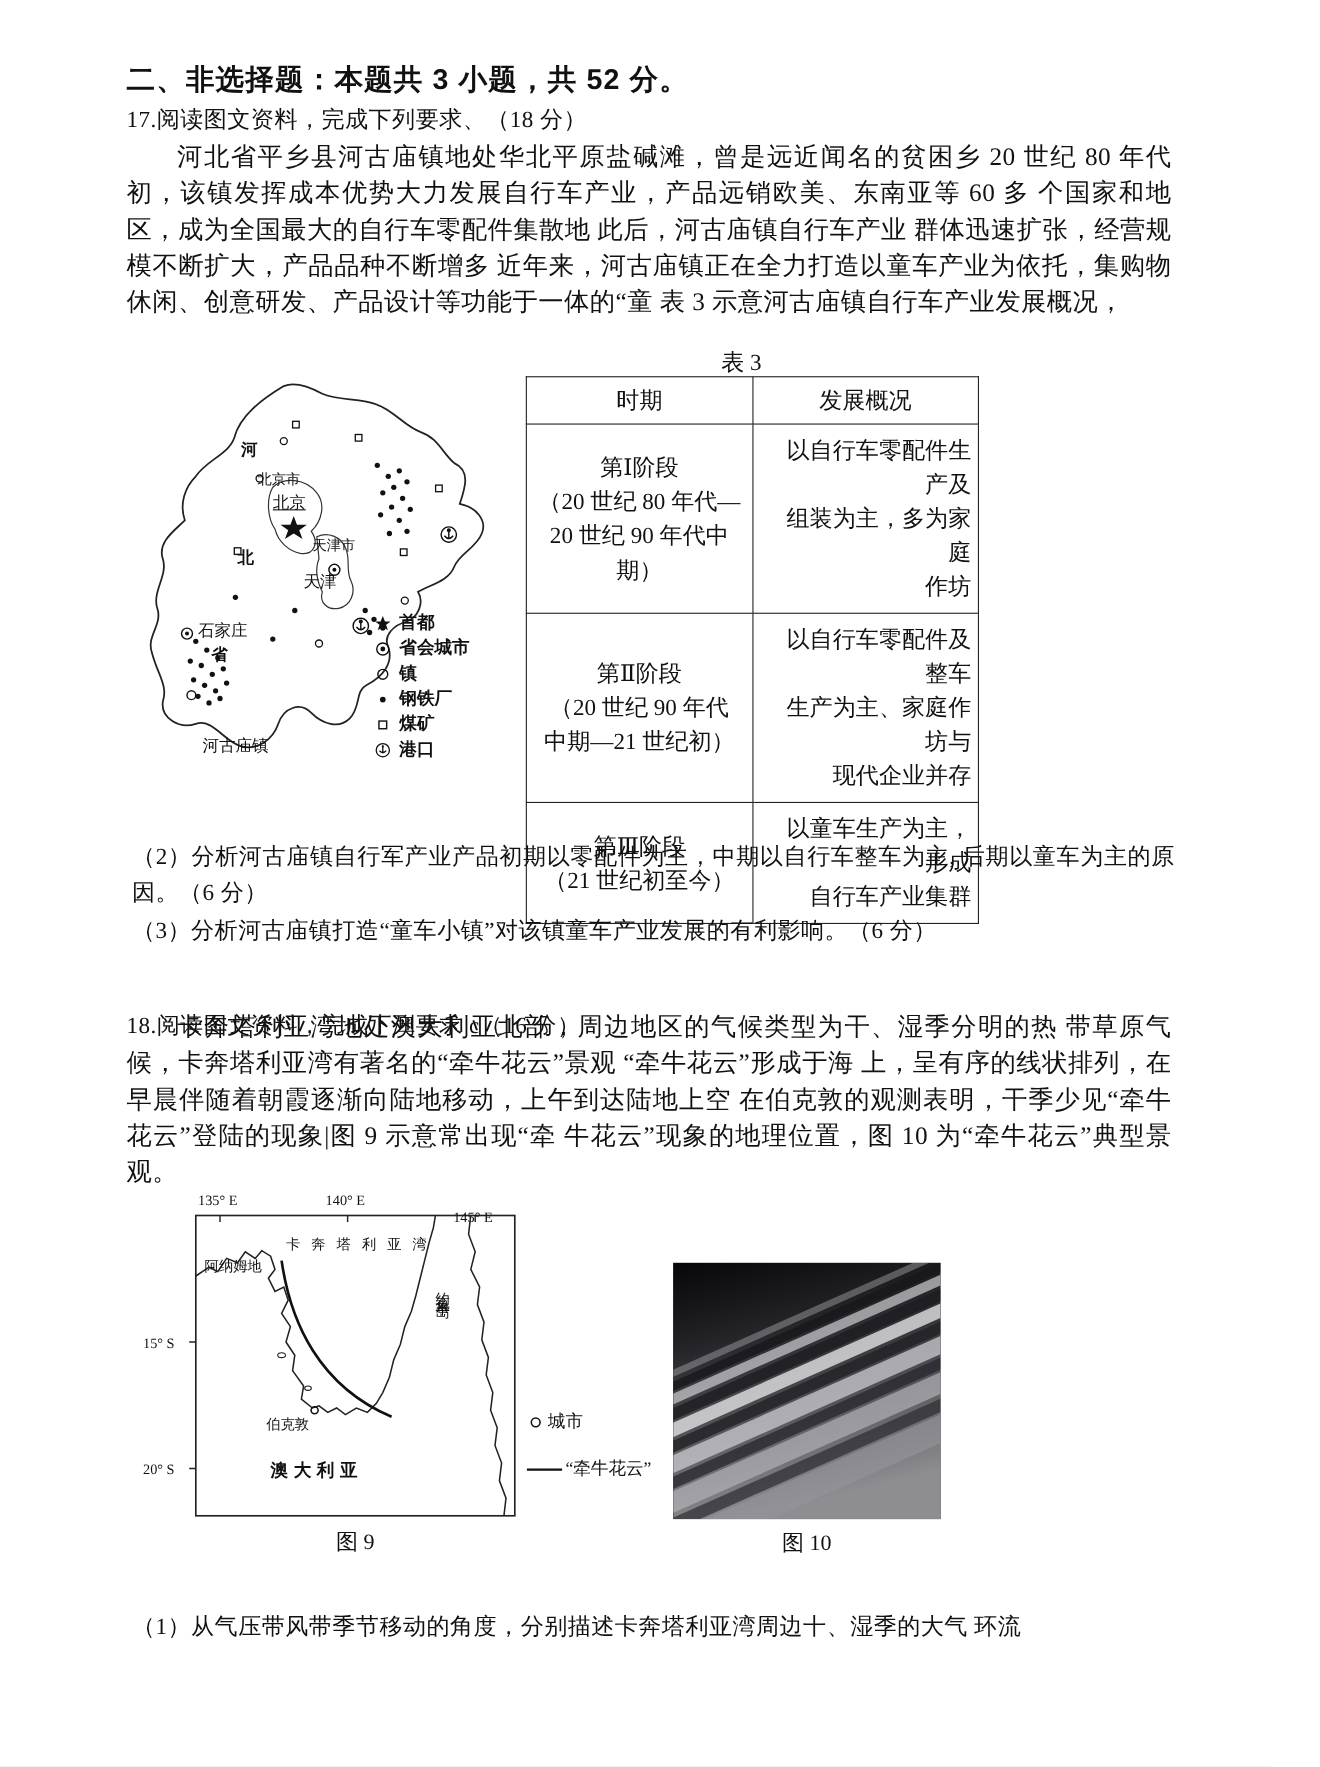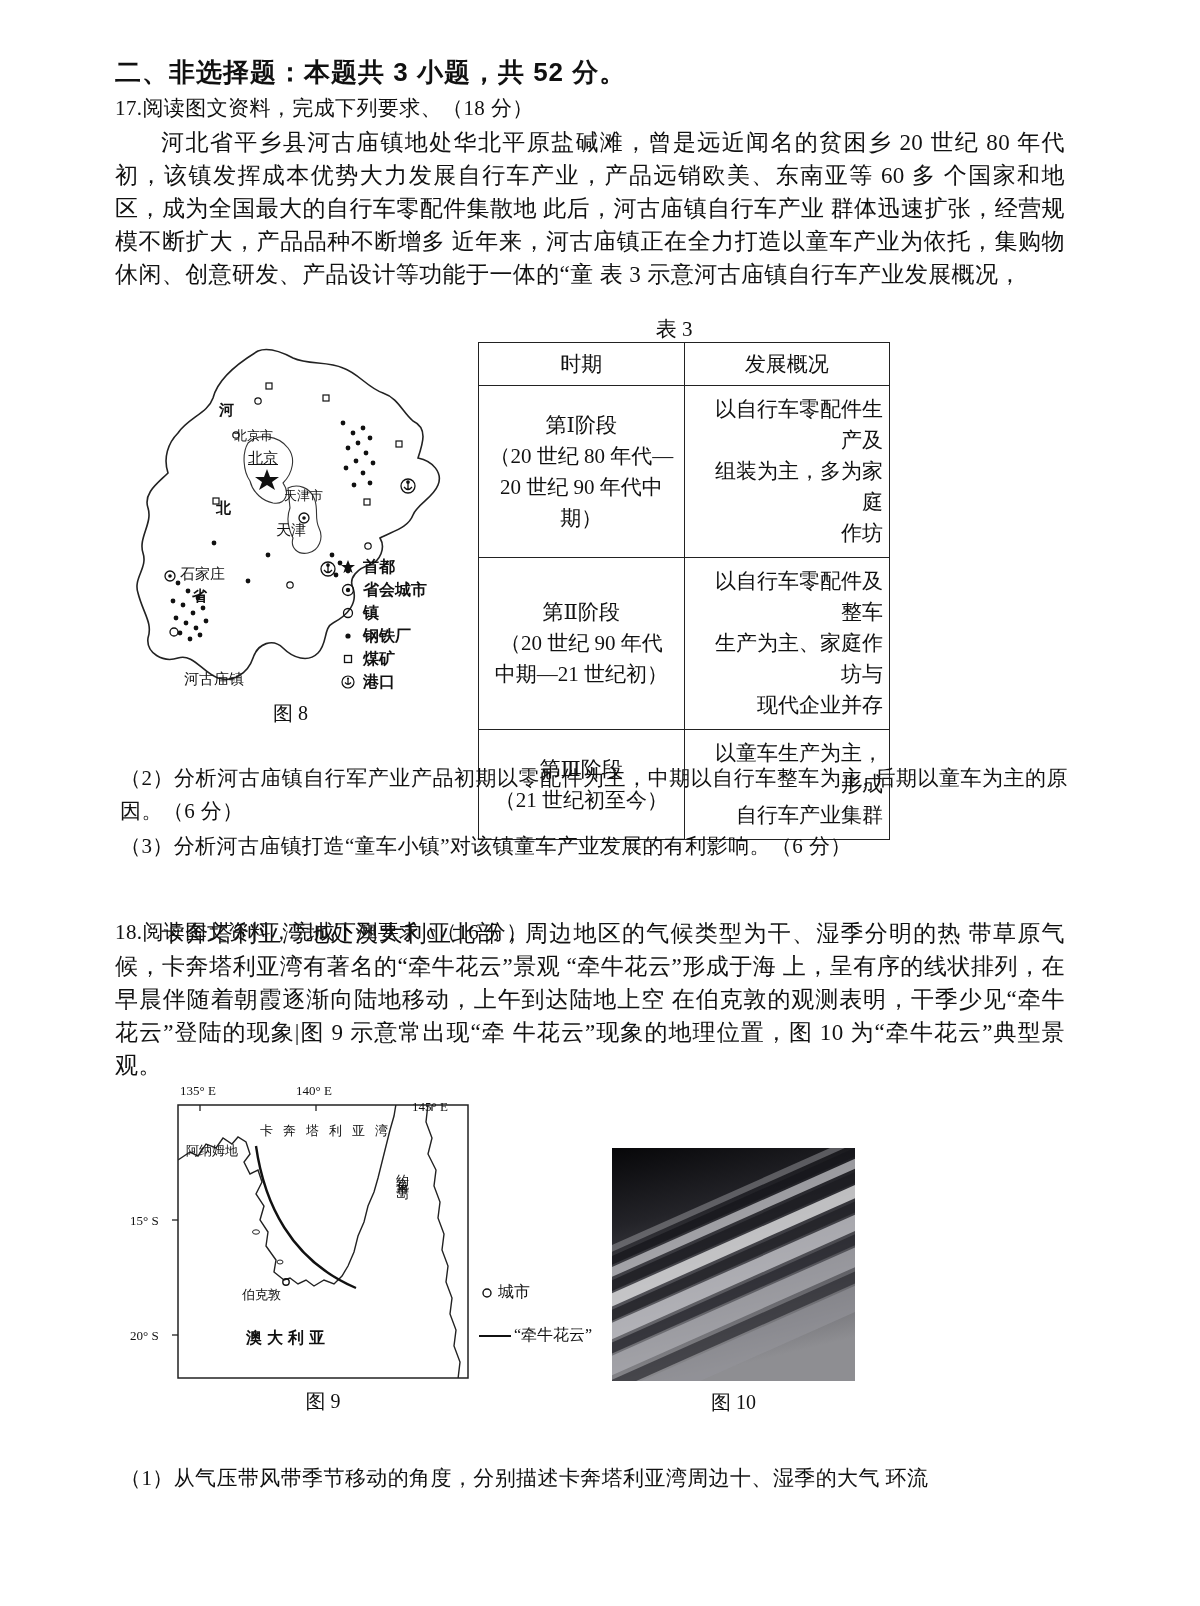--- a/index.html
+++ b/index.html
@@ -212,21 +212,20 @@
       <div class="lg-row">
         <svg class="lg-ic" viewBox="0 0 16 16">
             <circle cx="8" cy="8" r="6" fill="none" stroke="#111" stroke-width="1.2"></circle>
             <path d="M8,4 L8,11 M5,8.5 Q8,12 11,8.5" fill="none" stroke="#111" stroke-width="1.2"></path>
             <circle cx="8" cy="4.5" r="1" fill="#111"></circle>
           </svg>
         <span>港口</span>
       </div>
     </div>
   </div>
-  <div class="abs figcap" style="left:118px;top:700px;width:345px;">图 8</div>
 
   <div class="abs qline" style="left:120px;top:762px;width:948px;">（2）分析河古庙镇自行军产业产品初期以零配件为主，中期以自行车整车为主, 后期以童车为主的原因。（6 分）</div>
   <div class="abs qline" style="left:120px;top:830px;width:950px;">（3）分析河古庙镇打造“童车小镇”对该镇童车产业发展的有利影响。（6 分）</div>
 
   <div class="abs qline" style="left:115px;top:884px;width:950px;margin-top:32px;">18.阅读图文资料，完成下列要求 c（16 分）</div>
   <div class="abs txt indent" style="left:115px;top:917px;width:950px;">卡奔塔利亚湾地处澳大利亚北部，周边地区的气候类型为干、湿季分明的热 带草原气候，卡奔塔利亚湾有著名的“牵牛花云”景观 “牵牛花云”形成于海 上，呈有序的线状排列，在早晨伴随着朝霞逐渐向陆地移动，上午到达陆地上空 在伯克敦的观测表明，干季少见“牵牛花云”登陆的现象|图 9 示意常出现“牵 牛花云”现象的地理位置，图 10 为“牵牛花云”典型景观。</div>
 
   <div class="mapwrap" style="left:128px;top:1082px;width:350px;height:330px;">
     <svg class="mapsvg" width="350" height="330" viewBox="0 0 350 330">
       <defs>

